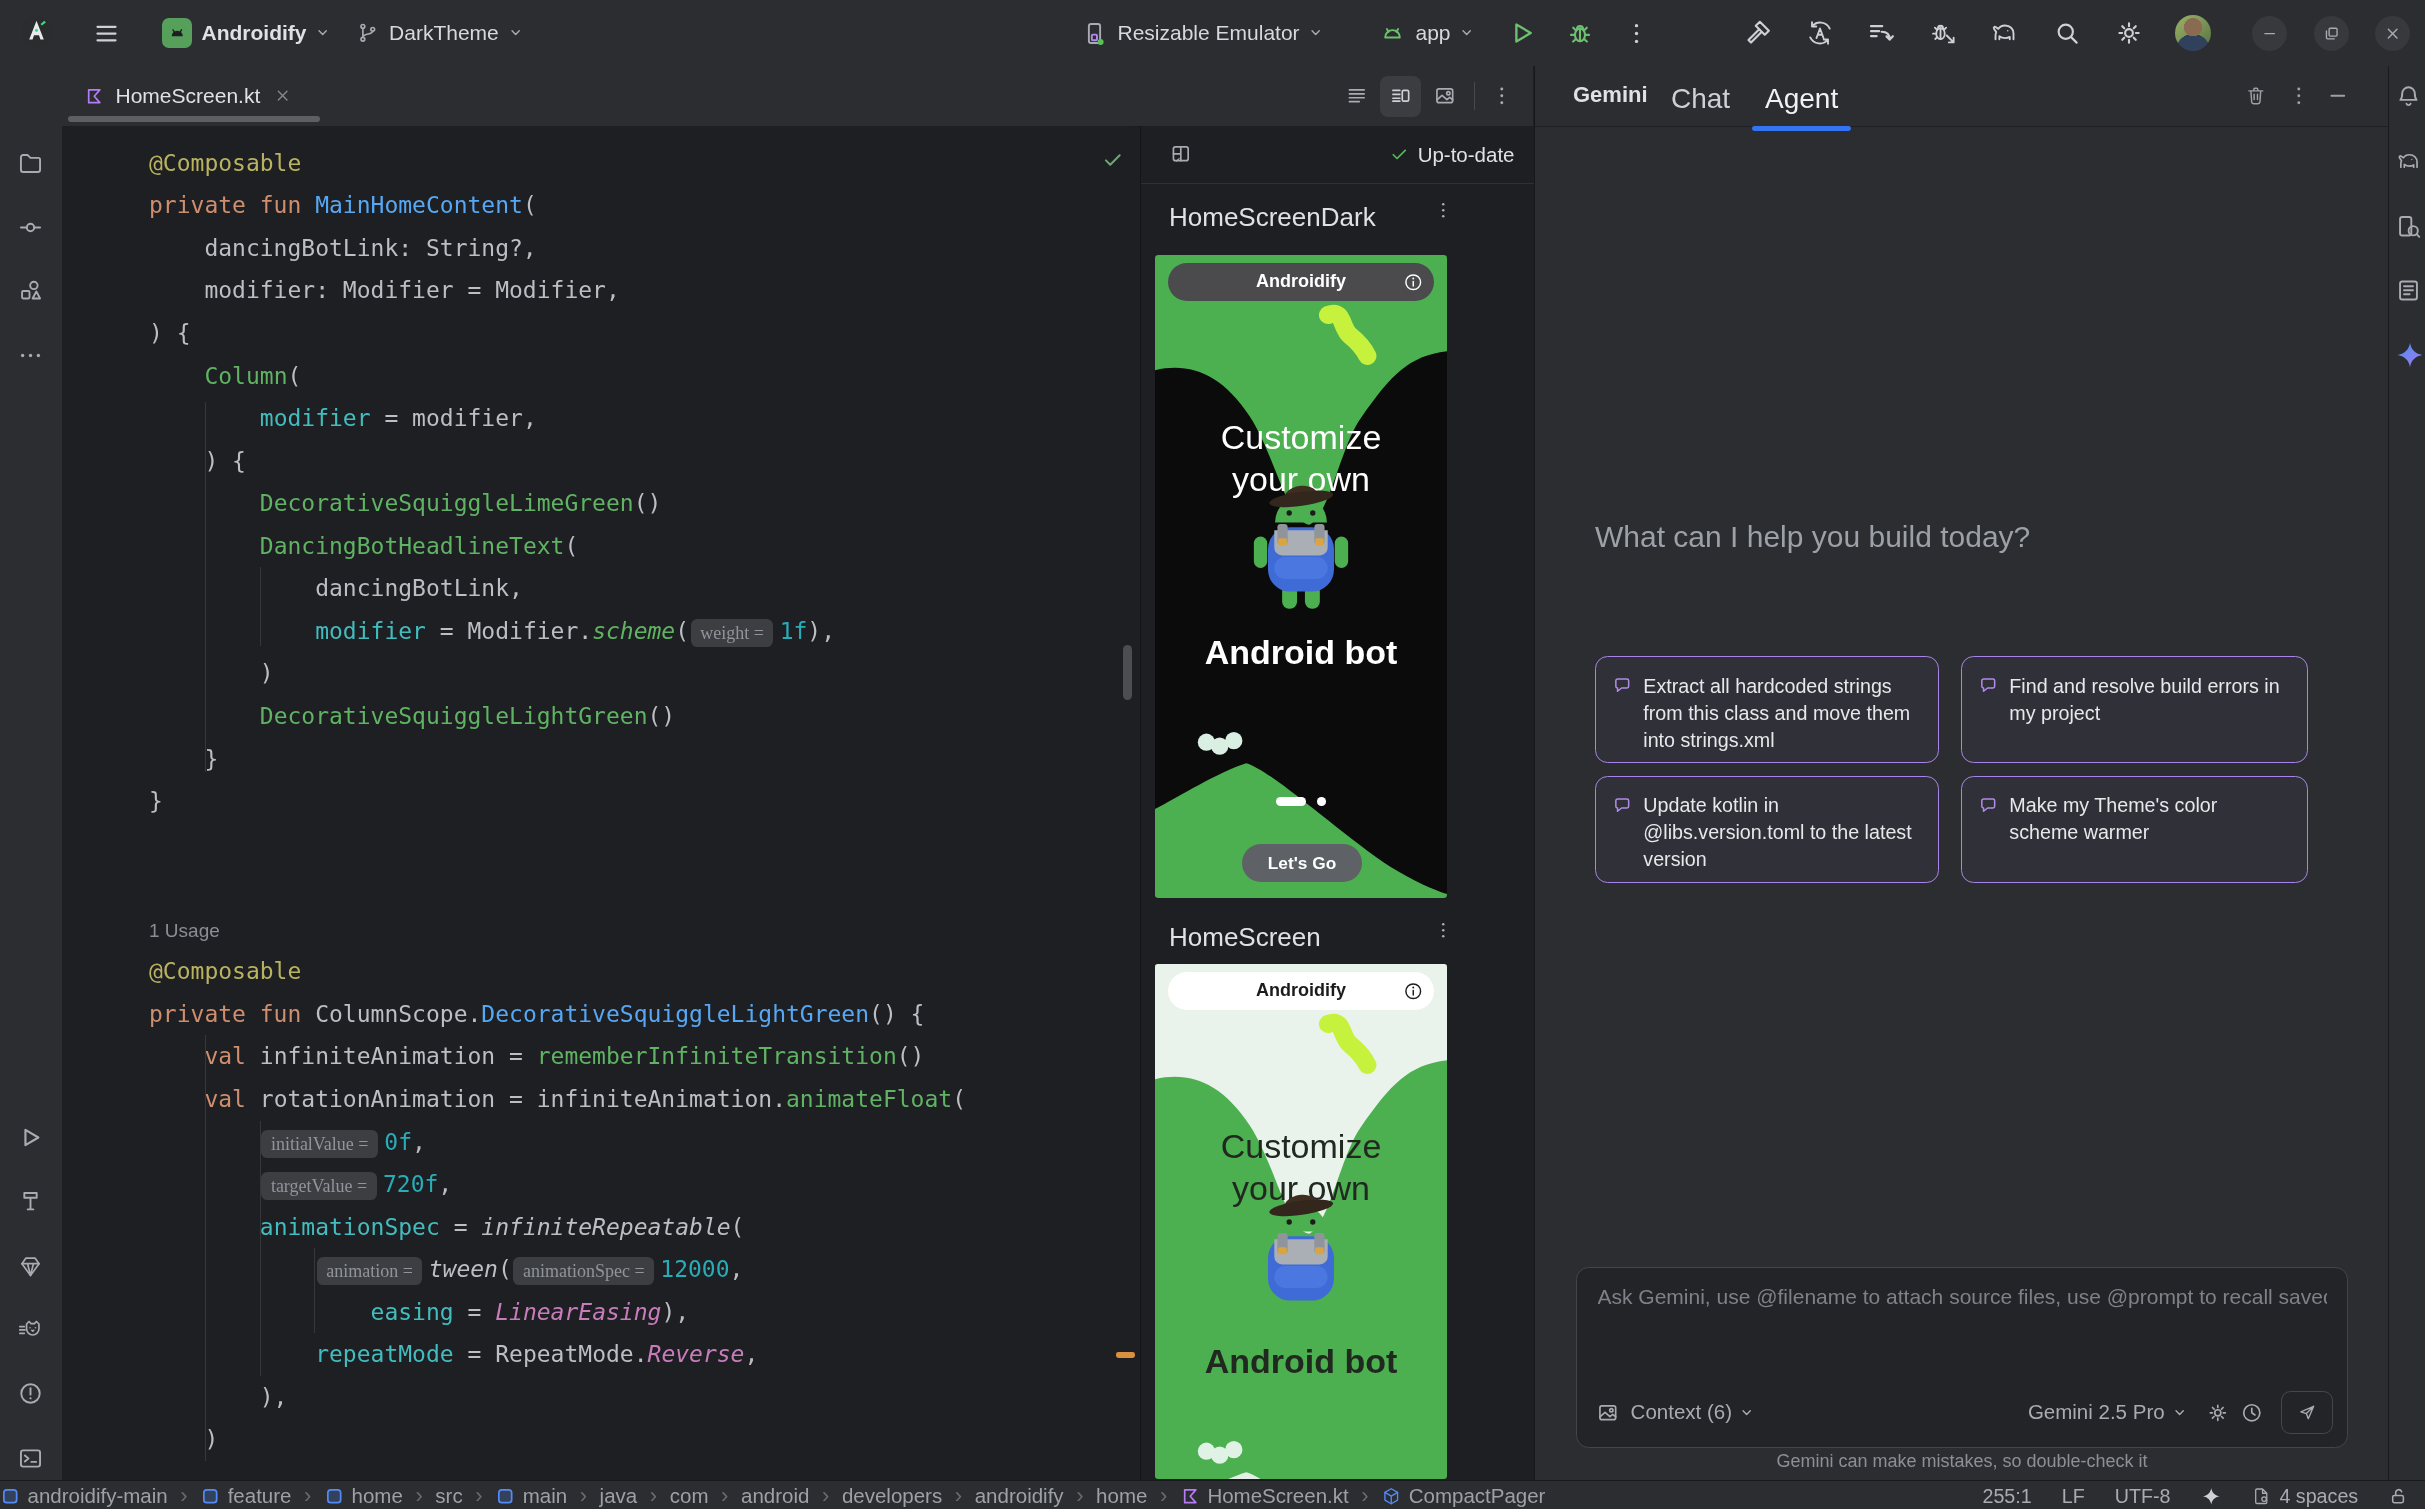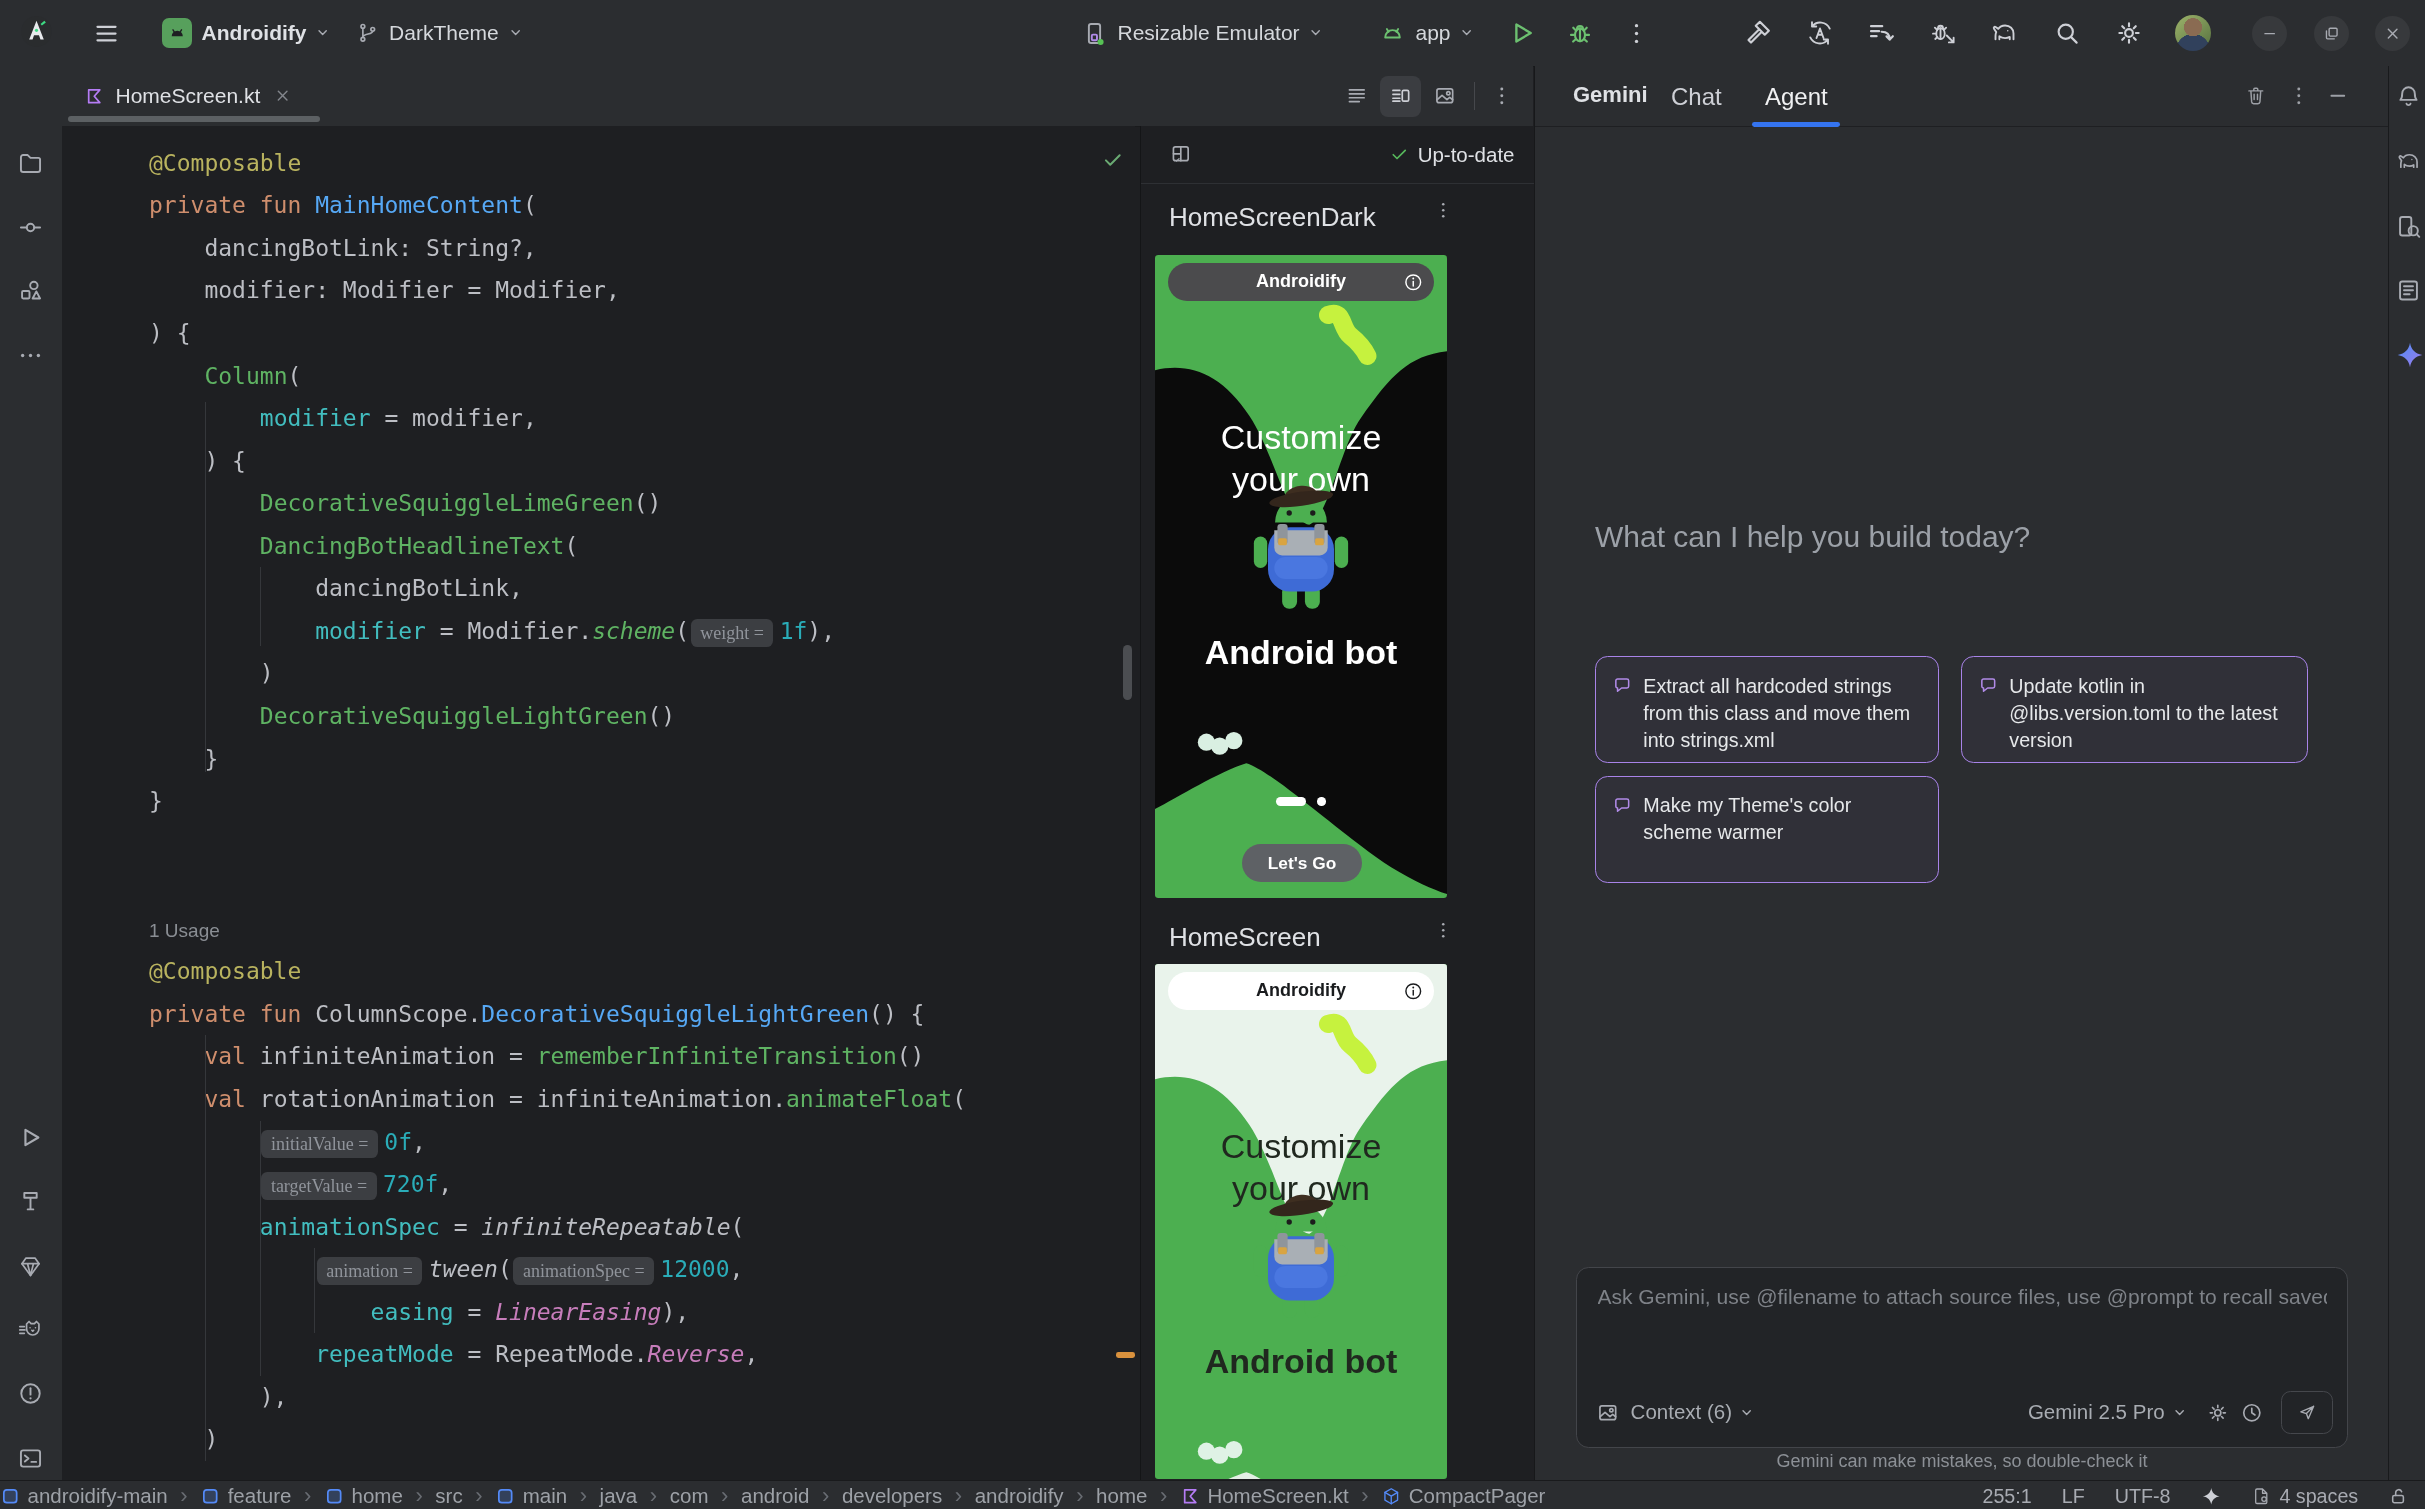--- a/index.html
+++ b/index.html
@@ -74,21 +74,21 @@
   .mint{position:absolute;left:41px;top:470px;width:49px;height:36px}
   .pager{position:absolute;top:542px;left:0;right:0;display:flex;justify-content:center;align-items:center;gap:11px}
   .pager .dash{width:30px;height:8.7px;border-radius:4.7px;background:#fff}
   .pager .dot{width:8.7px;height:8.7px;border-radius:50%;background:#fff}
   .cta{position:absolute;left:87px;top:589px;width:120px;height:38px;border-radius:19px;background:#5E6165;color:#fff;font-weight:bold;font-size:17.3px;display:flex;align-items:center;justify-content:center;border:none}
 
   
   #gemini{left:1534px;top:66px;width:854px;height:1414px;background:#2B2D30;border-left:0.8px solid #17181A}
   #ghead{position:absolute;left:0;top:0;width:100%;height:60px;border-bottom:0.8px solid #1E1F22}
   #gtitle{position:absolute;left:38px;top:15.8px;font-size:22px;font-weight:bold;color:#DFE1E5}
-  .gtab{position:absolute;top:17.3px;font-size:24px;color:#CED0D6}
+  .gtab{position:absolute;top:17.3px;font-size:28px;color:#CED0D6}
   .gtab.active{color:#F0F1F2}
   .gtab.active::after{content:"";position:absolute;left:-12.6px;right:-12.6px;bottom:-15.8px;height:4.7px;border-radius:2.4px;background:#3574F0}
   .ghico{position:absolute;top:18px;color:#9DA0A6}
   #hello{position:absolute;left:60px;top:191px;font-size:73px;line-height:96px;font-weight:normal;
     background:linear-gradient(100deg,#4C86F5 0%,#4C86F5 55%,#6F9BFA 100%);-webkit-background-clip:text;background-clip:text;color:transparent}
   #gsub{position:absolute;left:60px;top:454px;font-size:30px;color:#9CA1A8}
   #cards{position:absolute;left:60px;top:590px;width:714px;display:grid;grid-template-columns:344px 347px;grid-auto-rows:107px;column-gap:22px;row-gap:12.6px}
   .card{box-sizing:border-box;border:1.6px solid #A883E8;border-radius:12.6px;background:rgba(148,110,220,0.05);padding:15.8px 15.8px 0 15.8px;display:flex;gap:11px}
   .card .ic{color:#B18BE8;margin-top:2.4px}
   .card .txt{font-size:19.7px;line-height:27px;color:#E6E8EA}
@@ -626,20 +626,28 @@
           </svg>
         </span>
         <span class="txt">Extract all hardcoded strings from this class and move them into strings.xml</span>
       </div>
       <div class="card">
         <span class="ic i26">
           <svg viewBox="0 0 24 24" fill="none" stroke="currentColor" stroke-width="1.8" stroke-linecap="round" stroke-linejoin="round">
             <path d="M6.5 4.8h11a2 2 0 0 1 2 2v6.4a2 2 0 0 1-2 2h-6.3L6.5 19v-3.8a2 2 0 0 1-2-2V6.8a2 2 0 0 1 2-2z"></path>
           </svg>
         </span>
+        <span class="txt">Find and resolve build errors in my project</span>
+      </div>
+      <div class="card">
+        <span class="ic i26">
+          <svg viewBox="0 0 24 24" fill="none" stroke="currentColor" stroke-width="1.8" stroke-linecap="round" stroke-linejoin="round">
+            <path d="M6.5 4.8h11a2 2 0 0 1 2 2v6.4a2 2 0 0 1-2 2h-6.3L6.5 19v-3.8a2 2 0 0 1-2-2V6.8a2 2 0 0 1 2-2z"></path>
+          </svg>
+        </span>
         <span class="txt">Update kotlin in @libs.version.toml to the latest version</span>
       </div>
       <div class="card">
         <span class="ic i26">
           <svg viewBox="0 0 24 24" fill="none" stroke="currentColor" stroke-width="1.8" stroke-linecap="round" stroke-linejoin="round">
             <path d="M6.5 4.8h11a2 2 0 0 1 2 2v6.4a2 2 0 0 1-2 2h-6.3L6.5 19v-3.8a2 2 0 0 1-2-2V6.8a2 2 0 0 1 2-2z"></path>
           </svg>
         </span>
         <span class="txt">Make my Theme's color scheme warmer</span>
       </div>

